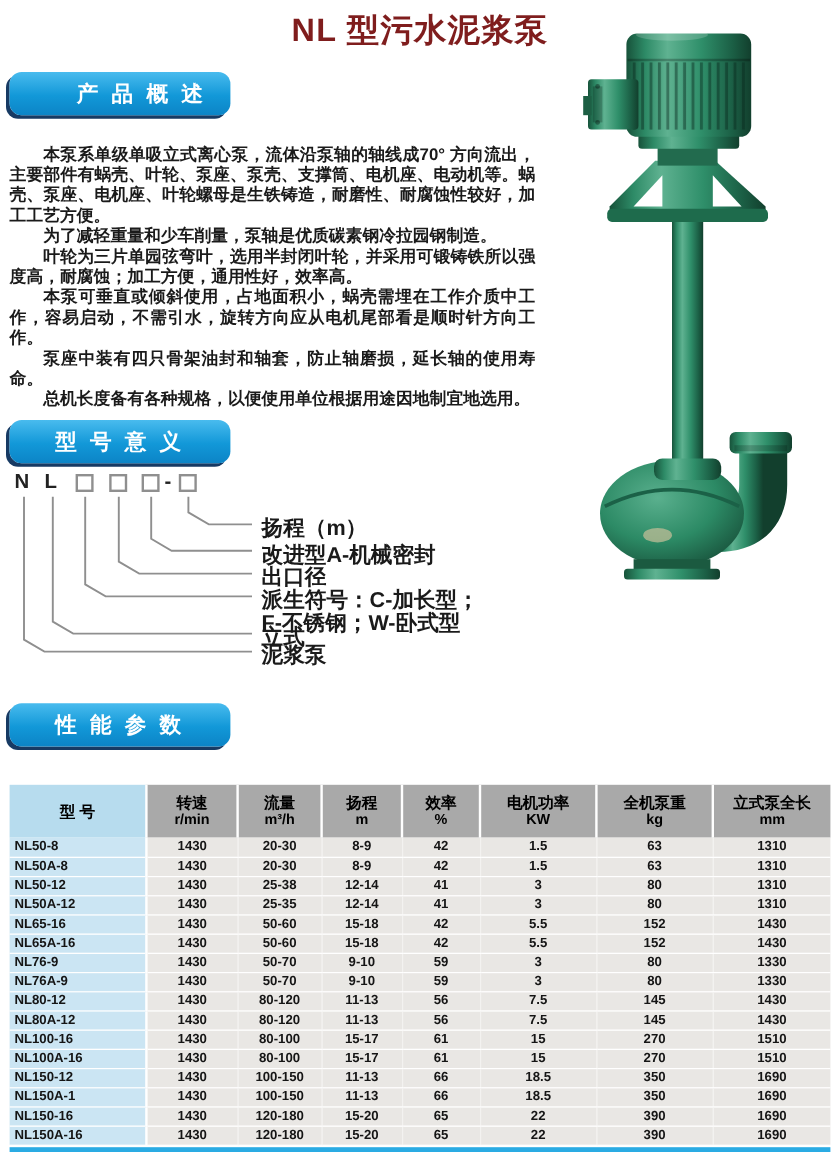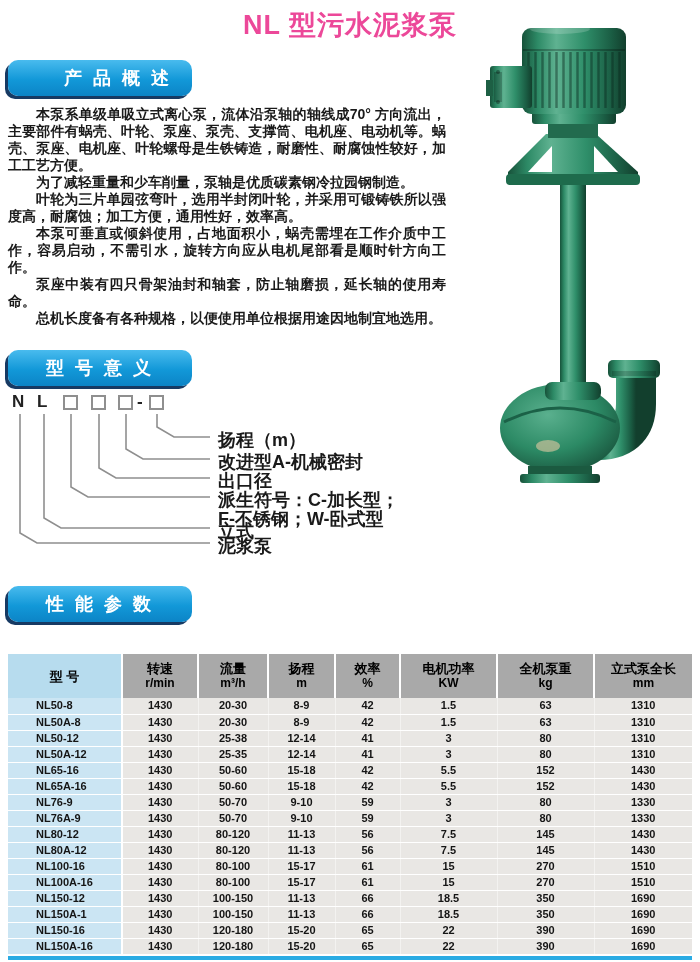--- a/index.html
+++ b/index.html
@@ -1,34 +1,34 @@
 <!DOCTYPE html>
 <html><head>
 <meta charset="utf-8">
 <style>
   * { margin:0; padding:0; box-sizing:border-box; }
   html,body { width:700px; height:962px; background:#fff; font-family:"Liberation Sans","DejaVu Sans",sans-serif; }
   #page { position:relative; width:700px; height:962px; overflow:hidden; background:#fff; color:#111; }
 
   
   #title { position:absolute; top:7px; left:0; width:700px; text-align:center;
-           font-size:27px; font-weight:bold; letter-spacing:1px; color:#ec4899; }
+           font-size:27px; font-weight:bold; letter-spacing:1px; color:#7f1d1d; }
 
   
   .pill { position:absolute; left:8px; width:184px; height:36px; border-radius:10px;
           background:linear-gradient(#49bbee,#1298d8 55%,#0c84c6);
           box-shadow:-3px 3px 0 #173a63;
           display:flex; align-items:center; justify-content:center;
           color:#fff; font-size:18px; font-weight:bold; letter-spacing:3px; }
   #pill-overview { top:60px;padding-left:36px; }
   #pill-model    { top:350px; }
   #pill-perf     { top:586px;align-items:center; }
 
   
-  #overview-text { position:absolute; left:8px; top:106px; width:438px;
+  #overview-text { position:absolute; left:8px; top:120px; width:438px;
                    font-size:14px; font-weight:bold; line-height:17px; color:#1a1a1a; text-align:justify; }
   #overview-text p { text-indent:2em; }
 
   
   #figure { position:absolute; left:448px; top:14px; width:250px; height:506px; }
   #figure-caption { margin-top:2px; text-align:center; font-size:14px; font-weight:bold; color:#000; }
 
   
   #model-diagram { position:absolute; left:8px; top:392px; width:684px; height:176px; }
   #model-diagram .sym { position:absolute; top:0; font-size:17px; font-weight:bold; color:#222; }
@@ -41,21 +41,21 @@
   #perf-table { border-collapse:collapse; table-layout:fixed; width:684px; }
   #perf-table thead th { background:#a9a9a9; height:44px; vertical-align:middle; text-align:center;
                          border-right:2px solid #fff; font-size:13px; font-weight:bold; color:#000; line-height:15px; }
   #perf-table thead th:first-child { background:#b7dcee; }
   #perf-table thead th:last-child { border-right:none; }
   #perf-table thead .h2 { font-size:12px; }
   #perf-table tbody td { height:16px; background:#e9e7e4; border-bottom:1px solid #fff;
                          border-right:1px solid #f3f2f0; text-align:center;
                          font-size:11px; font-weight:bold; color:#151515; line-height:15px; }
   #perf-table tbody td:last-child { border-right:none; }
-  #perf-table tbody td:first-child { background:#cbe5f3; text-align:left; padding-left:28px; border-right:2px solid #fff; }
+  #perf-table tbody td:first-child { background:#cbe5f3; text-align:left; padding-left:4px; border-right:2px solid #fff; }
   #table-bottom-bar { width:684px; height:4px; background:#2aabe3; margin-top:1px; }
 </style>
 </head>
 <body>
 
 <div id="page">
 
   <h1 id="title">NL 型污水泥浆泵</h1>
 
   <div class="pill" id="pill-overview">

